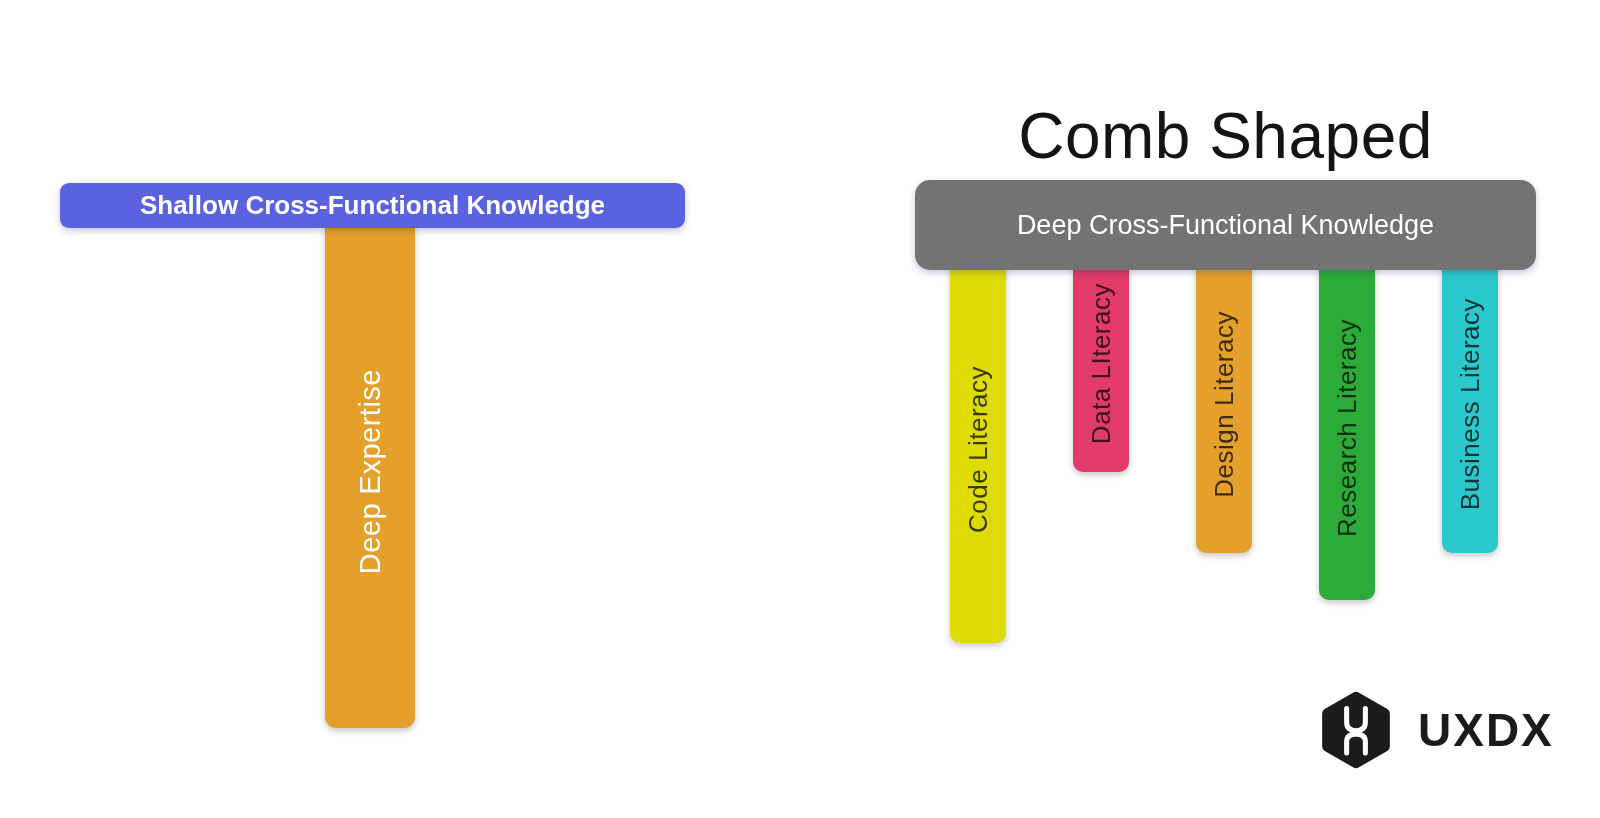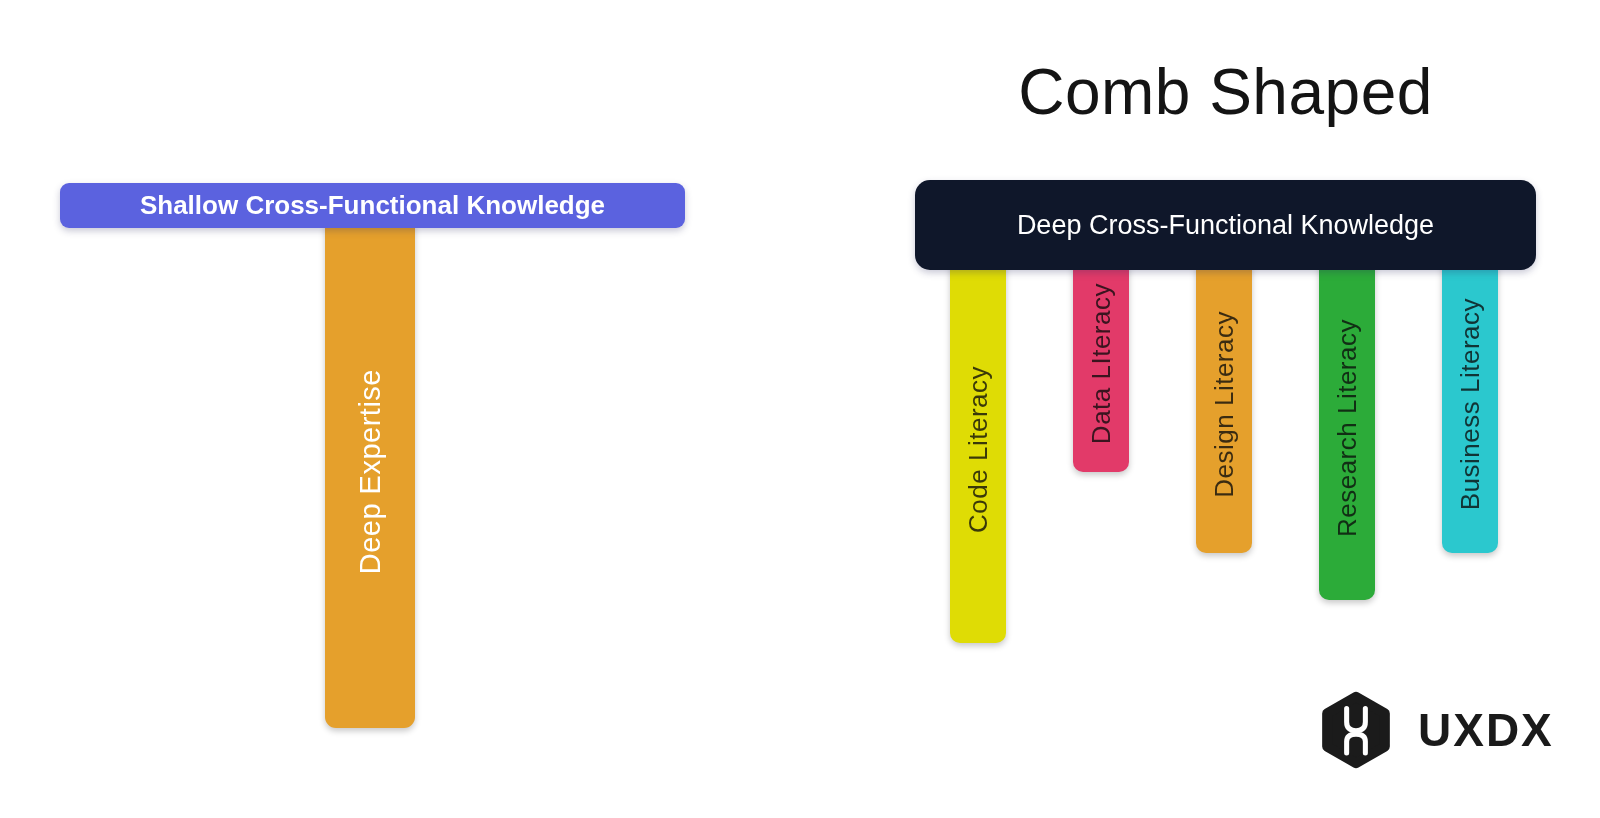--- a/index.html
+++ b/index.html
@@ -8,21 +8,21 @@
     font-family:"Liberation Sans","DejaVu Sans",sans-serif;
   }
   .canvas{position:absolute;inset:0;}
 
   .diagram-title{
     position:absolute;top:52px;height:80px;line-height:80px;
     text-align:center;font-size:64px;font-weight:500;color:#141414;
     letter-spacing:0.5px;white-space:nowrap;
   }
   #title-left{left:60px;width:625px;}
-  #title-right{left:915px;width:621px;}
+  #title-right{left:915px;width:621px;margin-top:44px;}
 
   .crossbar{
     position:absolute;z-index:2;display:flex;align-items:center;justify-content:center;
     color:#ffffff;box-shadow:0 3px 7px rgba(40,40,90,0.25);white-space:nowrap;
   }
   #crossbar-left{
     left:60px;top:183px;width:625px;height:45px;border-radius:9px;
     font-size:26px;font-weight:700;
   }
   #crossbar-right{
@@ -64,21 +64,21 @@
   <div id="title-right" class="diagram-title">Comb Shaped</div>
 
   <div id="crossbar-left" class="crossbar" style="background: rgb(91, 98, 223);">
     <span>Shallow Cross-Functional Knowledge</span>
   </div>
 
   <div id="t-stem" class="stem" style="background: rgb(229, 160, 44); height: 512px;">
     <span class="vlabel">Deep Expertise</span>
   </div>
 
-  <div id="crossbar-right" class="crossbar" style="background: #0f172a;">
+  <div id="crossbar-right" class="crossbar" style="background: #737373;">
     <span>Deep Cross-Functional Knowledge</span>
   </div>
 
   <div id="comb-teeth">
       <div class="tooth" style="left: 950px; height: 387px; background: rgb(223, 220, 5);">
         <span class="vlabel">Code Literacy</span>
       </div>
       <div class="tooth" style="left: 1073px; height: 216px; background: rgb(226, 58, 105);">
         <span class="vlabel">Data LIteracy</span>
       </div>

